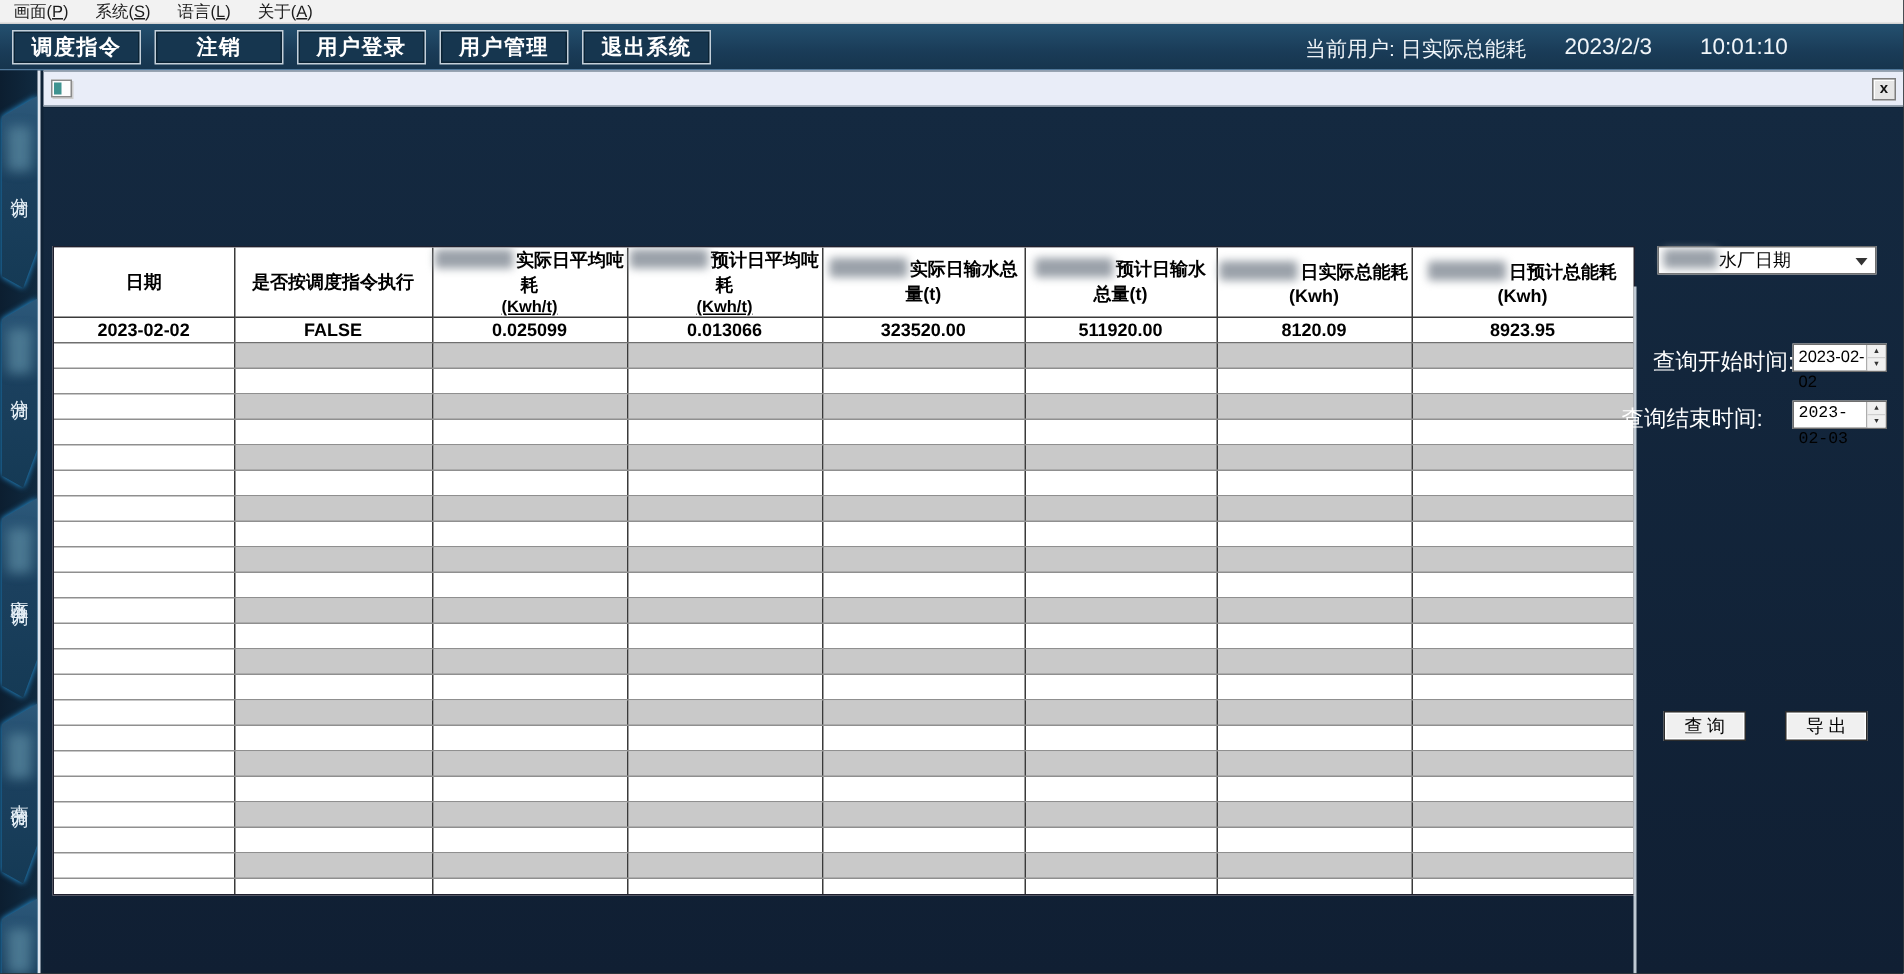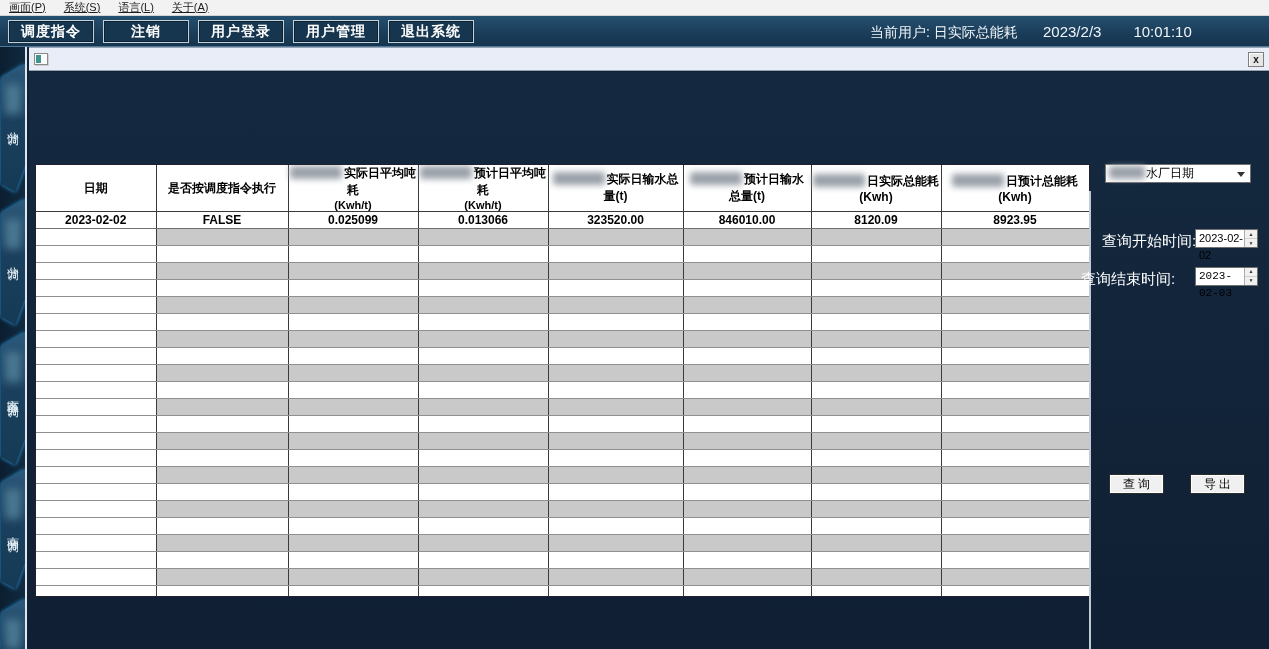--- a/index.html
+++ b/index.html
@@ -8,21 +8,21 @@
     position:relative; width:1269px; height:649px; overflow:hidden;
     font-family:"Liberation Sans", sans-serif; background:#0f2236;
   }
 
   
   .menubar {
     position:absolute; left:0; top:0; width:1269px; height:16px;
     background:#f2f2f2; border-bottom:1px solid #d4d4d4;
     display:flex; align-items:center; font-size:11px; color:#1c1c1c;
   }
-  .mi { padding:0 9px; cursor:default;text-decoration:underline; }
+  .mi { padding:0 9px; cursor:default; }
 
   
   .topbar {
     position:absolute; left:0; top:16px; width:1269px; height:31px;
     background:linear-gradient(180deg,#24506f 0%,#1a3c58 60%,#16354e 100%);
     border-bottom:1px solid #50789a;
   }
   .navbtns { position:absolute; left:8px; top:4px; display:flex; gap:9px; }
   .navbtn {
     min-width:86px; height:23px; background:#16364f; color:#fff;
@@ -109,21 +109,21 @@
     position:absolute; left:6px; top:92px; width:1055px; height:433px;
     background:#fff; border:1px solid #20202e; overflow:hidden;
   }
   table.grid { border-collapse:collapse; table-layout:fixed; width:1053px; }
   table.grid th {
     background:#fff; color:#000; font-size:12px; font-weight:bold;
     border-right:1px solid #3a3a3a; border-bottom:1px solid #3a3a3a;
     height:34px; vertical-align:middle; text-align:center; padding:0 1px;
     font-family:"Liberation Sans", sans-serif;
   }
-  table.grid th .l2 { font-weight:bold; font-size:11px; }
+  table.grid th .l2 { font-weight:bold; font-size:11px;text-decoration:underline; }
   .hred { width:52px; height:13px; vertical-align:-2px; margin-right:2px; }
   table.grid td {
     background:#fff; color:#000; font-size:12px; text-align:center;
     border-right:1px solid #3a3a3a; border-bottom:1px solid #8f8f8f;
     height:16.3px; line-height:16px; overflow:hidden; white-space:nowrap;
   }
   table.grid tr.stripe td { background:#c9c9c9; }
   table.grid tr.stripe td.datecol { background:#fff; }
   table.grid tr.first td { font-weight:bold; border-bottom:1px solid #6f6f6f; }
 
@@ -270,21 +270,21 @@
                   </th>
                 </tr>
               </thead>
             <tbody>
                 <tr class="first">
                   <td class="datecol">2023-02-02</td>
                   <td>FALSE</td>
                   <td>0.025099</td>
                   <td>0.013066</td>
                   <td>323520.00</td>
-                  <td>846010.00</td>
+                  <td>511920.00</td>
                   <td>8120.09</td>
                   <td>8923.95</td>
                 </tr>
                 <tr class="stripe">
                   <td class="datecol">&nbsp;</td>
                   <td>&nbsp;</td>
                   <td>&nbsp;</td>
                   <td>&nbsp;</td>
                   <td>&nbsp;</td>
                   <td>&nbsp;</td>

